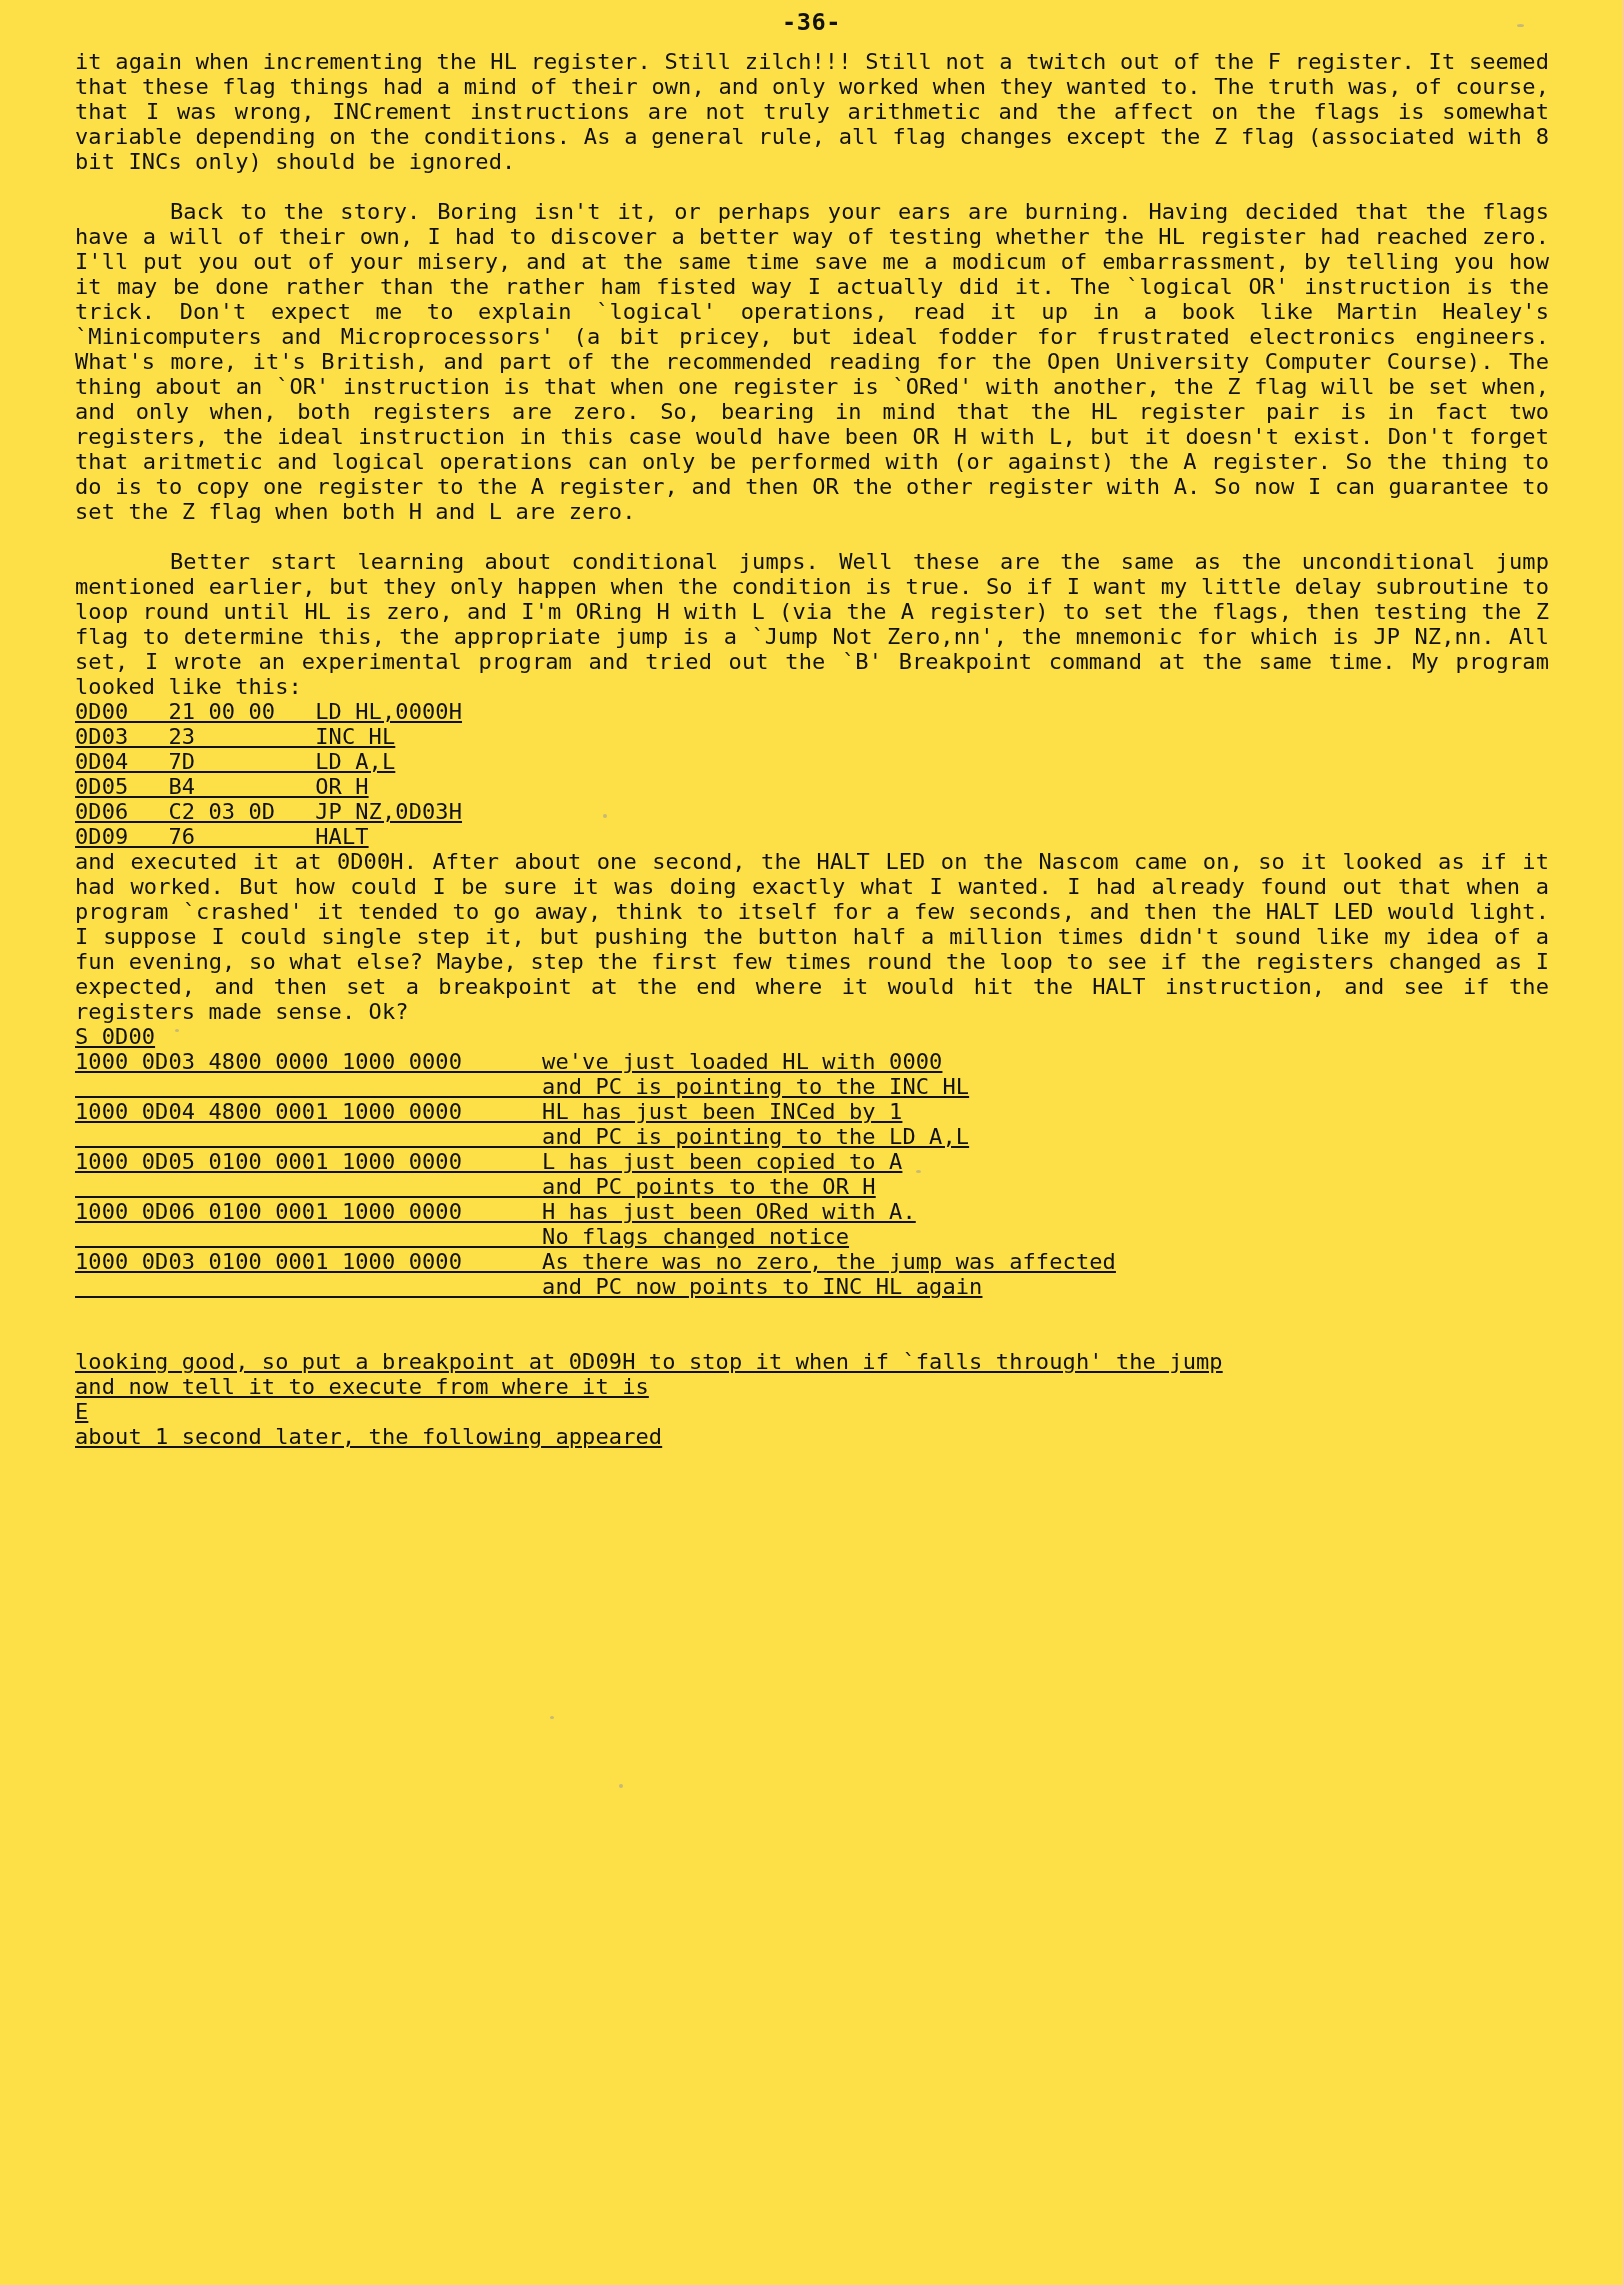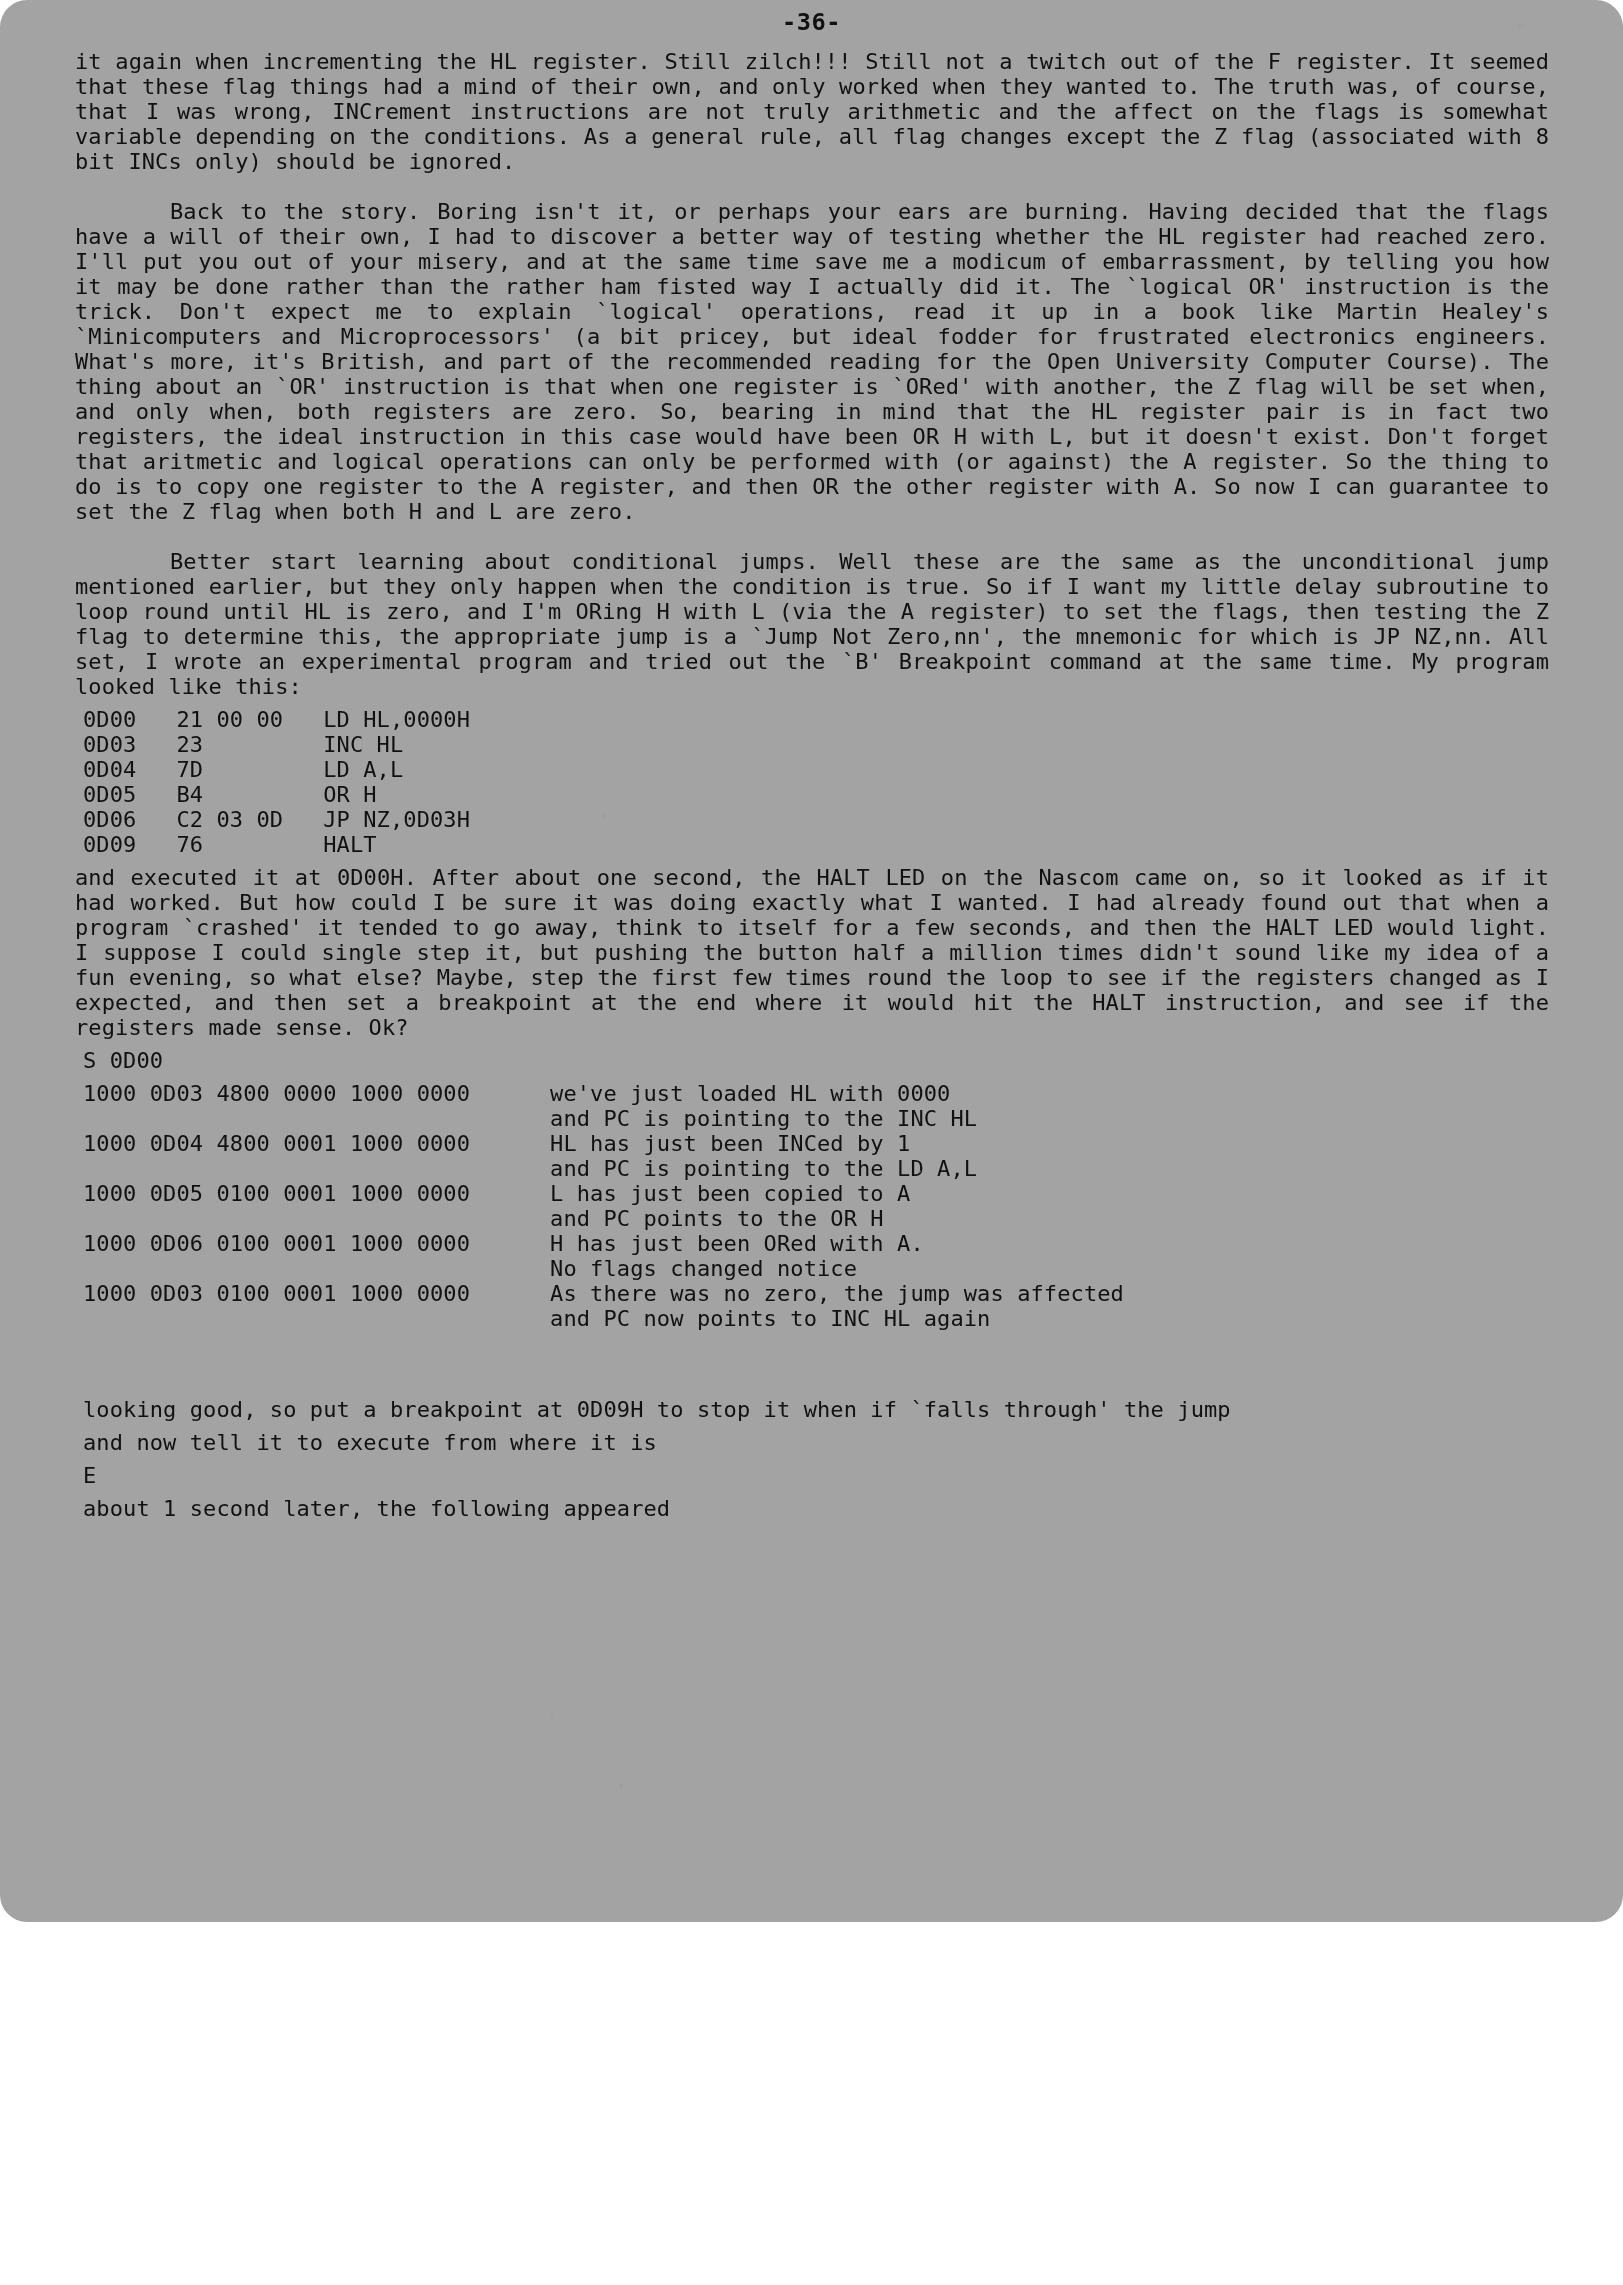--- a/index.html
+++ b/index.html
@@ -14,23 +14,22 @@
     position: relative;
     overflow: hidden;
     font-family: "DejaVu Sans Mono", "Liberation Mono", monospace;
     color: #111111;
   }
   .page {
     position: absolute;
     top: 0;
     left: 0;
     width: 1623px;
-    height: 1922px;
-    background: #a3a3a3;
-    border-radius: 27px;
+    height: 2285px;
+    background: #fde047;
   }
   .page-number {
     position: absolute;
     top: 7.9px;
     left: 0;
     width: 1623px;
     text-align: center;
     font-size: 23.6px;
     font-weight: 700;
     letter-spacing: 0.5px;
@@ -52,27 +51,28 @@
     white-space: normal;
   }
   p.para.indent {
     text-indent: 95px;
   }
   .gap-para {
     height: 25px;
   }
   
   pre.listing {
-    margin: 8px;
+    margin: 0;
     font-family: "DejaVu Sans Mono", "Liberation Mono", monospace;
     font-size: 22px;
     line-height: 25px;
     letter-spacing: 0.1px;
     white-space: pre;
     color: #111111;
+    text-decoration: underline;
   }
   .blank-line {
     height: 25px;
   }
   
   .speck {
     position: absolute;
     background: #9a9a9a;
     border-radius: 50%;
     opacity: 0.55;

